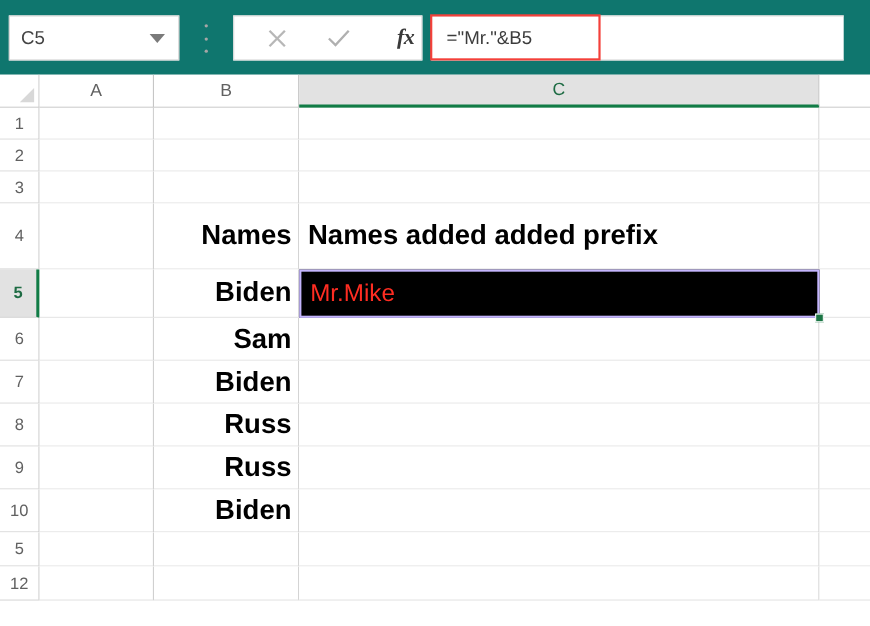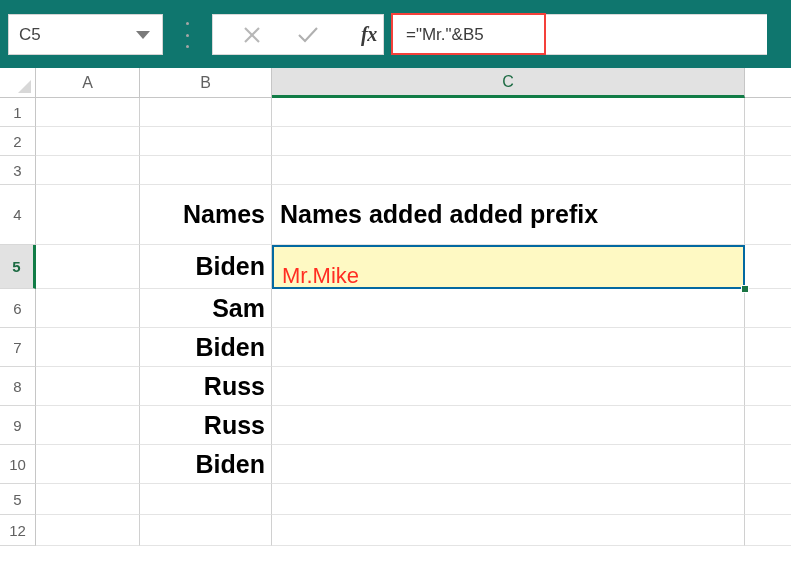--- a/index.html
+++ b/index.html
@@ -214,24 +214,24 @@
     font-size: 25px;
     font-weight: bold;
     color: #000000;
     line-height: 1;
   }
   .cell.align-right { justify-content: flex-end; padding-right: 6px; }
   .cell.align-left  { justify-content: flex-start; padding-left: 8px; }
 
   .active-cell {
     position: absolute;
-    border: 2px solid #0369a1;
-    background: #fef9c3;
-    display: flex;
-    align-items: flex-end;
+    border: 2px solid #c4b5fd;
+    background: #000000;
+    display: flex;
+    align-items: center;
     padding-left: 8px;
     z-index: 5;
   }
   .active-cell .cell-text {
     font-size: 22px;
     font-weight: normal;
     color: #ff2d22;
   }
   .fill-handle {
     position: absolute;

